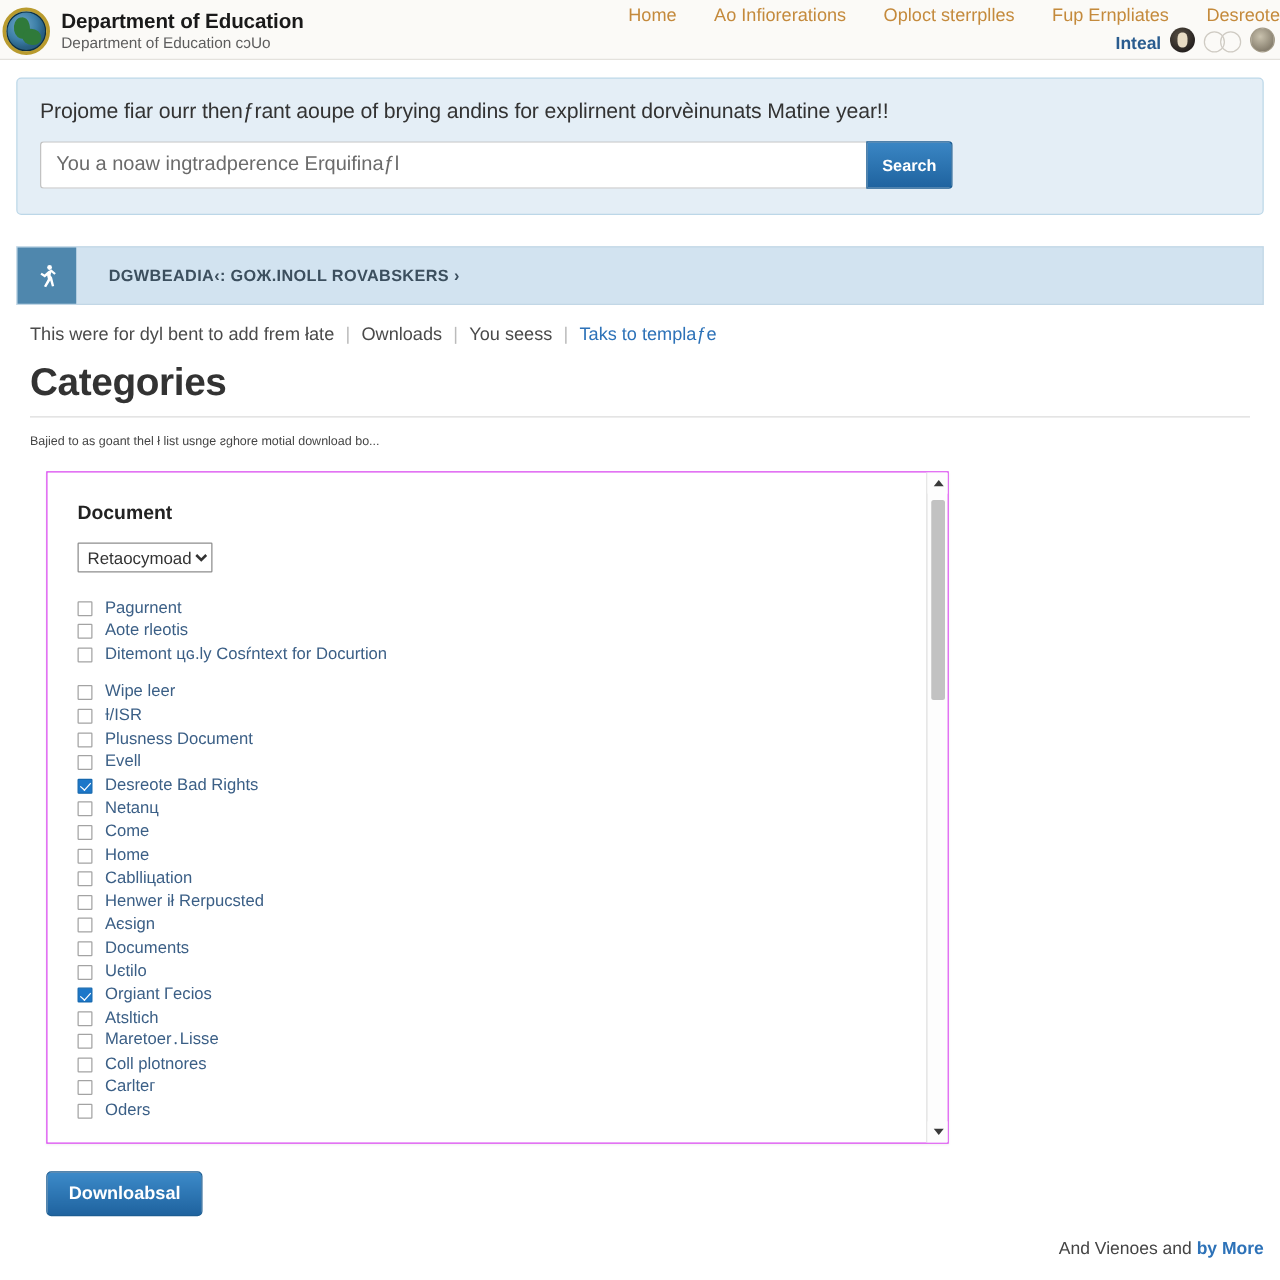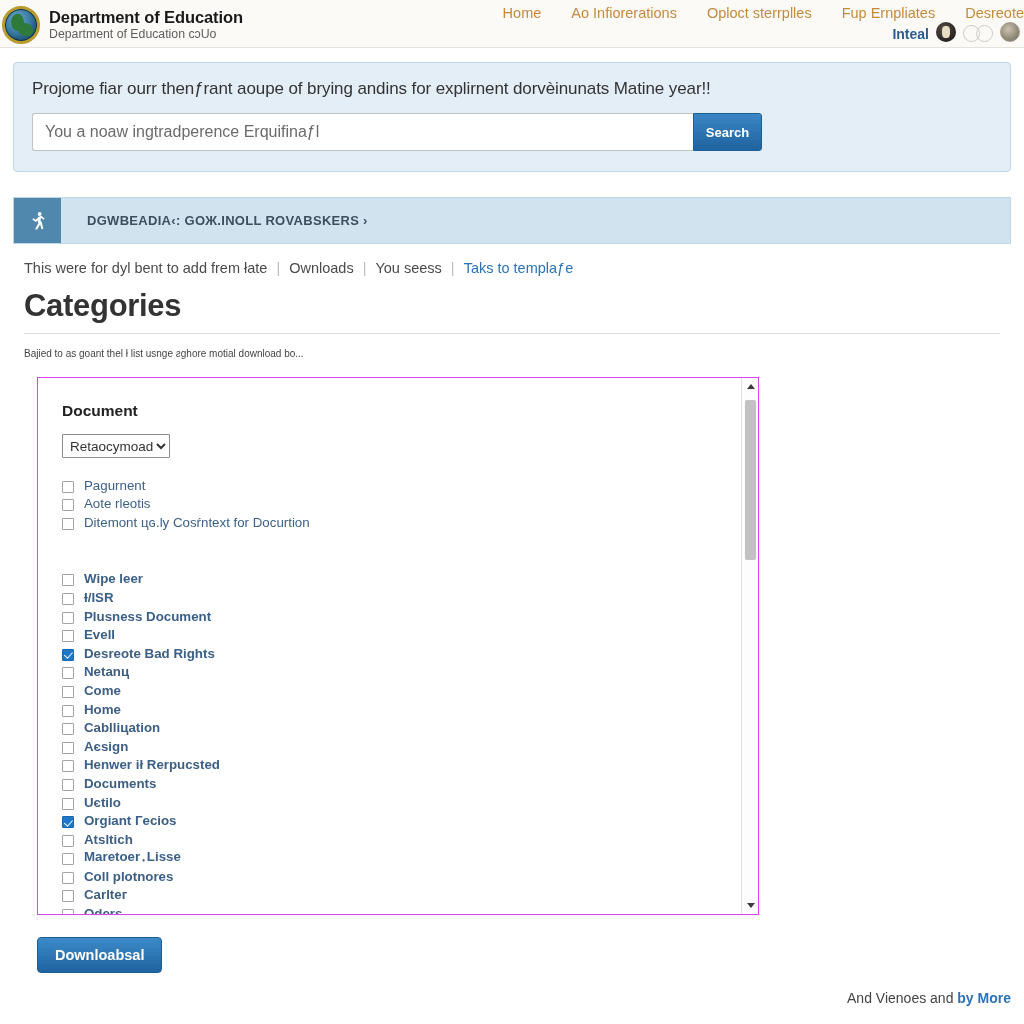--- a/index.html
+++ b/index.html
@@ -171,21 +171,21 @@
   #panel-heading {
     font-size: 15.5px; font-weight: bold; color: #222;
   }
   #type-select {
     margin-top: 14px; width: 108px; height: 24px;
     font-size: 13.5px; font-family: "Liberation Sans", sans-serif;
     border: 1px solid #8d8d8d; background: #fff; color: #333;
     padding-left: 3px; border-radius: 1px;
   }
   .opt-group { margin-top: 16px; }
-  .opt-group.second { margin-top: 38px; font-weight: bold; }
+  .opt-group.second { margin-top: 12px; }
   .opt-row {
     display: flex; align-items: flex-end; gap: 10px;
     height: 18.6px;
   }
   .cb {
     width: 12px; height: 12px; flex: none;
     border: 1px solid #a3a3a3; background: #fff; border-radius: 1px;
     cursor: pointer; position: relative;
   }
   .cb.checked {
@@ -362,25 +362,25 @@
           <div class="opt-row">
             <span class="cb"></span>
             <span class="opt-label">Home</span>
           </div>
           <div class="opt-row">
             <span class="cb"></span>
             <span class="opt-label">Cablliцation</span>
           </div>
           <div class="opt-row">
             <span class="cb"></span>
+            <span class="opt-label">Henwer ił Rerpucsted</span>
+          </div>
+          <div class="opt-row">
+            <span class="cb"></span>
             <span class="opt-label">Aєsign</span>
-          </div>
-          <div class="opt-row">
-            <span class="cb"></span>
-            <span class="opt-label">Henwer ił Rerpucsted</span>
           </div>
           <div class="opt-row">
             <span class="cb"></span>
             <span class="opt-label">Documents</span>
           </div>
           <div class="opt-row">
             <span class="cb"></span>
             <span class="opt-label">Uєtilo</span>
           </div>
           <div class="opt-row">

